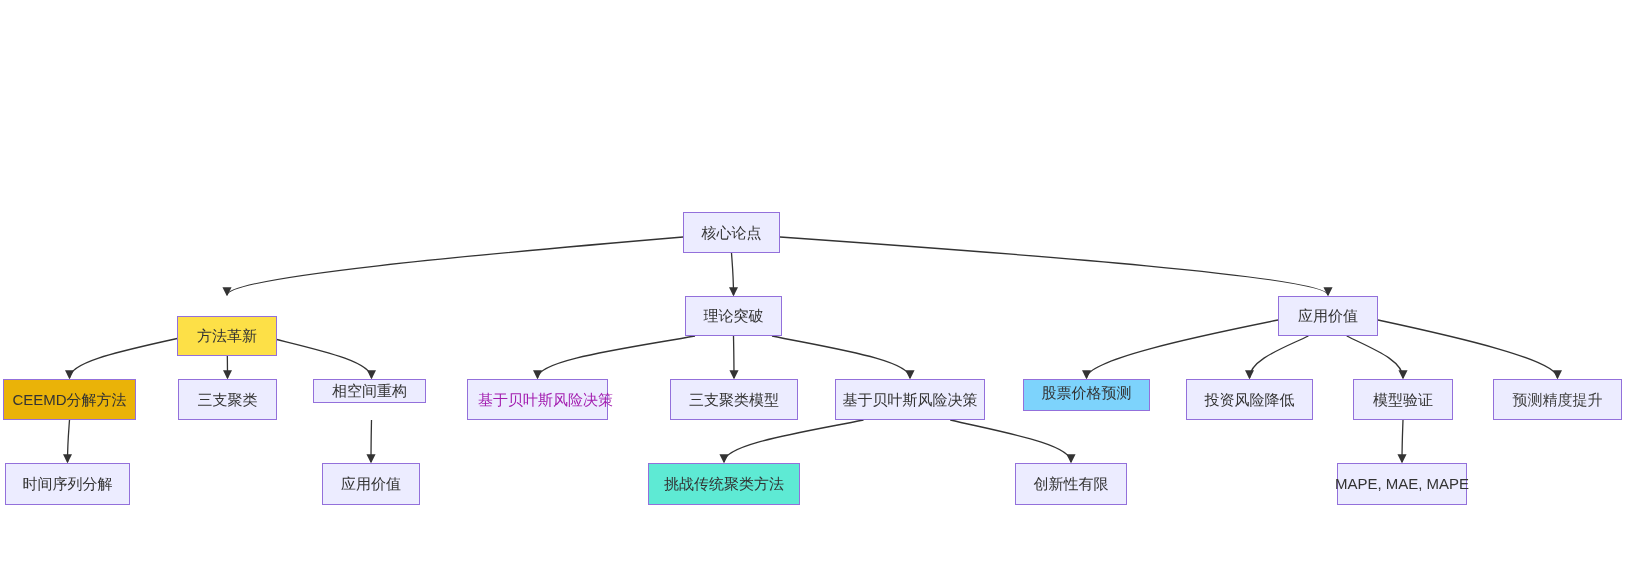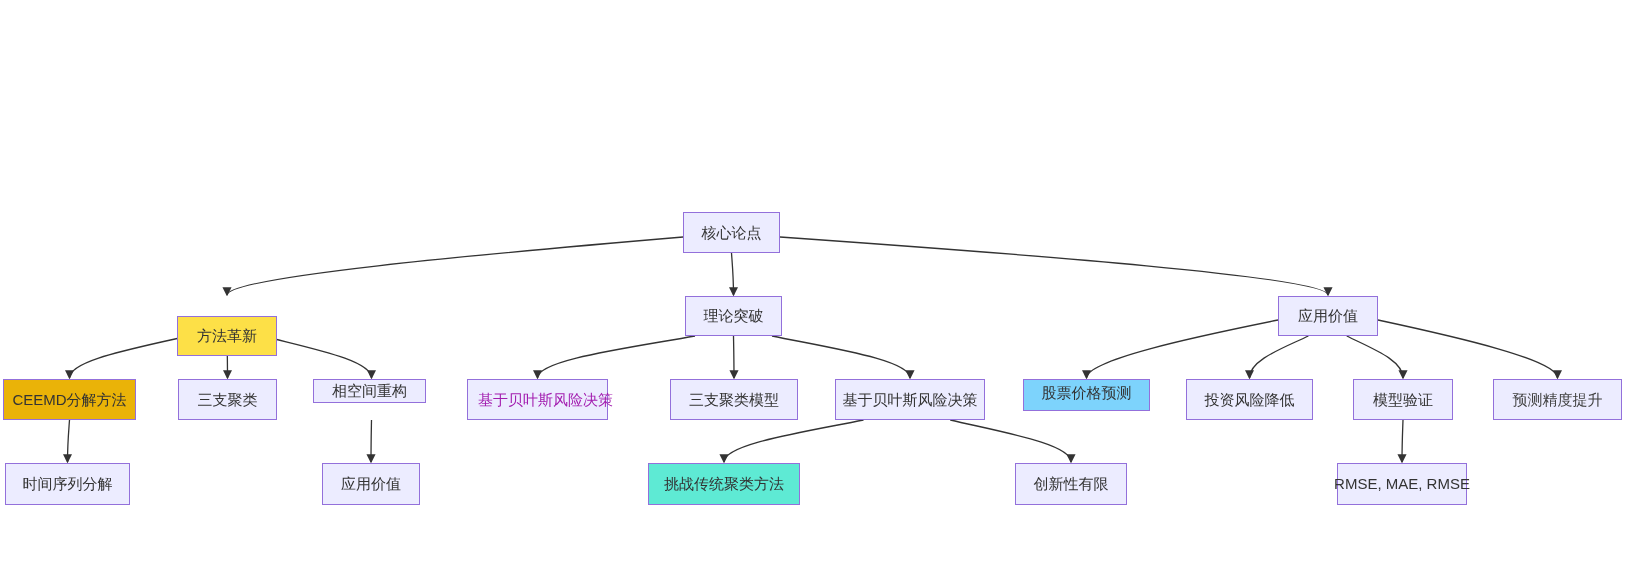--- a/index.html
+++ b/index.html
@@ -111,16 +111,16 @@
       <div class="node" style="left: 322px; top: 463px; width: 98px; height: 42px; background: rgb(236, 236, 255); border: 1px solid rgb(147, 112, 219); color: rgb(51, 51, 51);">
         <span>应用价值</span>
       </div>
       <div class="node" style="left: 648px; top: 463px; width: 152px; height: 42px; background: #5eead4; border: 1px solid rgb(147, 112, 219); color: rgb(51, 51, 51);">
         <span>挑战传统聚类方法</span>
       </div>
       <div class="node" style="left: 1015px; top: 463px; width: 112px; height: 42px; background: rgb(236, 236, 255); border: 1px solid rgb(147, 112, 219); color: rgb(51, 51, 51);">
         <span>创新性有限</span>
       </div>
       <div class="node" style="left: 1337px; top: 463px; width: 130px; height: 42px; background: rgb(236, 236, 255); border: 1px solid rgb(147, 112, 219); color: rgb(51, 51, 51);">
-        <span>RMSE, MAE, RMSE</span>
+        <span>MAPE, MAE, MAPE</span>
       </div>
     </div>
 </div>
 
 </body></html>

